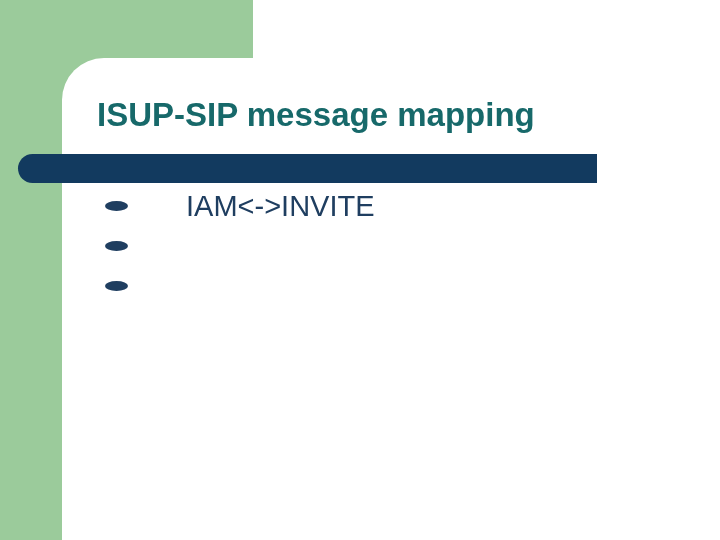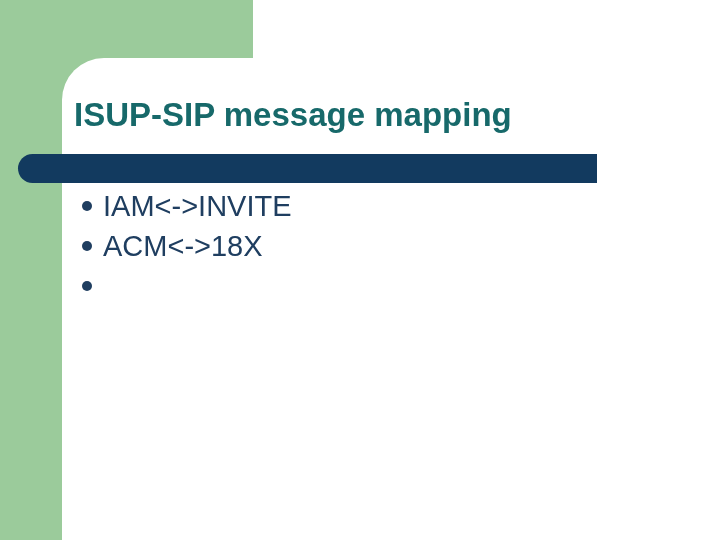--- a/index.html
+++ b/index.html
@@ -2,21 +2,21 @@
 <html style="--green: #9BCB9B; --navy: #123A5F; --teal: #17696A; --text: #1F3E60; --white: #FFFFFF;"><head>
 <meta charset="utf-8">
 <style>
   :root {
     --green: #9BCB9B;
     --navy: #123A5F;
     --teal: #17696A;
     --text: #1F3E60;
     --white: #FFFFFF;
   }
-  * { box-sizing: border-box; }
+  * { box-sizing: border-box; padding-left: 23px; }
   html, body { margin: 0; padding: 0; background: #808080; }
   .slide {
     position: relative;
     width: 720px;
     height: 540px;
     background: var(--white);
     overflow: hidden;
     font-family: "Liberation Sans", sans-serif;
   }
   
@@ -66,36 +66,36 @@
     flex: 0 0 auto;
     width: 10px; height: 10px;
     border-radius: 50%;
     background: var(--text);
     margin-right: 11px;
   }
   .btxt {
     font-size: 29px;
     color: var(--text);
     white-space: nowrap;
+    margin-left: 24px;
   }
 </style>
 </head>
 <body>
 
 <div class="slide">
   <div class="green-band"></div>
   <div class="content-panel"></div>
   <div class="accent-bar"></div>
   <h1 class="title">ISUP-SIP message mapping</h1>
   <ul class="bullets">
     <li>
       <span class="dot"></span>
       <span class="btxt">IAM&lt;-&gt;INVITE</span>
     </li>
     <li>
       <span class="dot"></span>
-      <span class="btxt">ACM&lt;-&gt;18X</span>
     </li>
     <li>
       <span class="dot"></span>
     </li>
   </ul>
 </div>
 
 </body></html>

